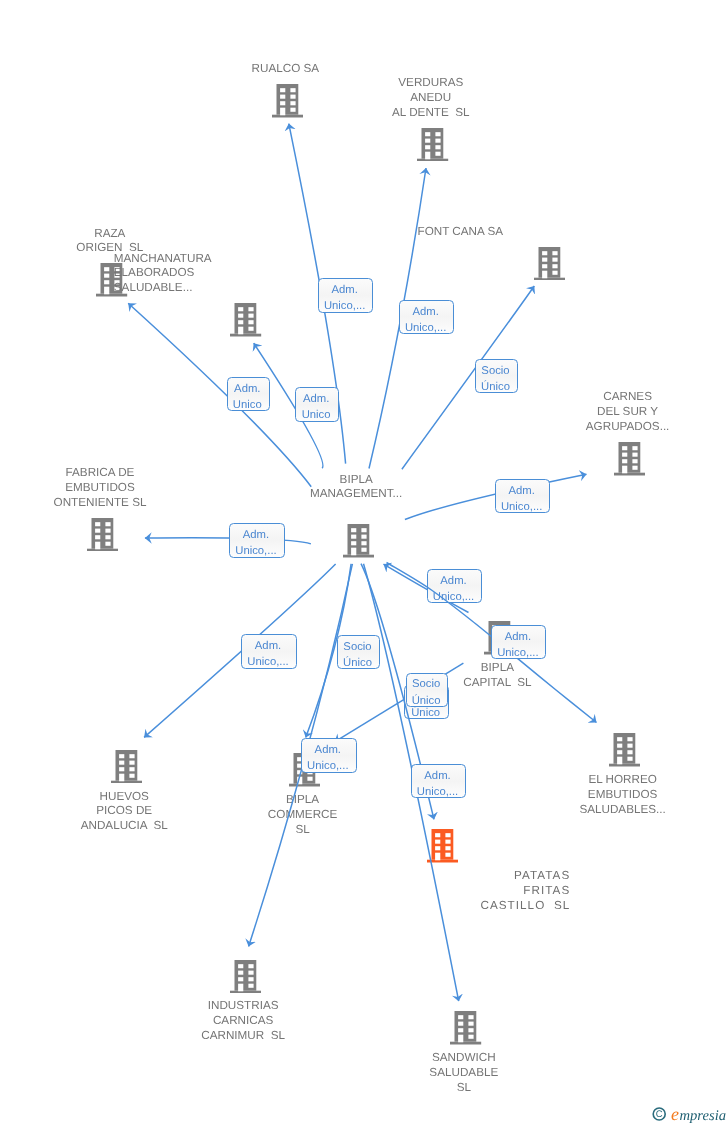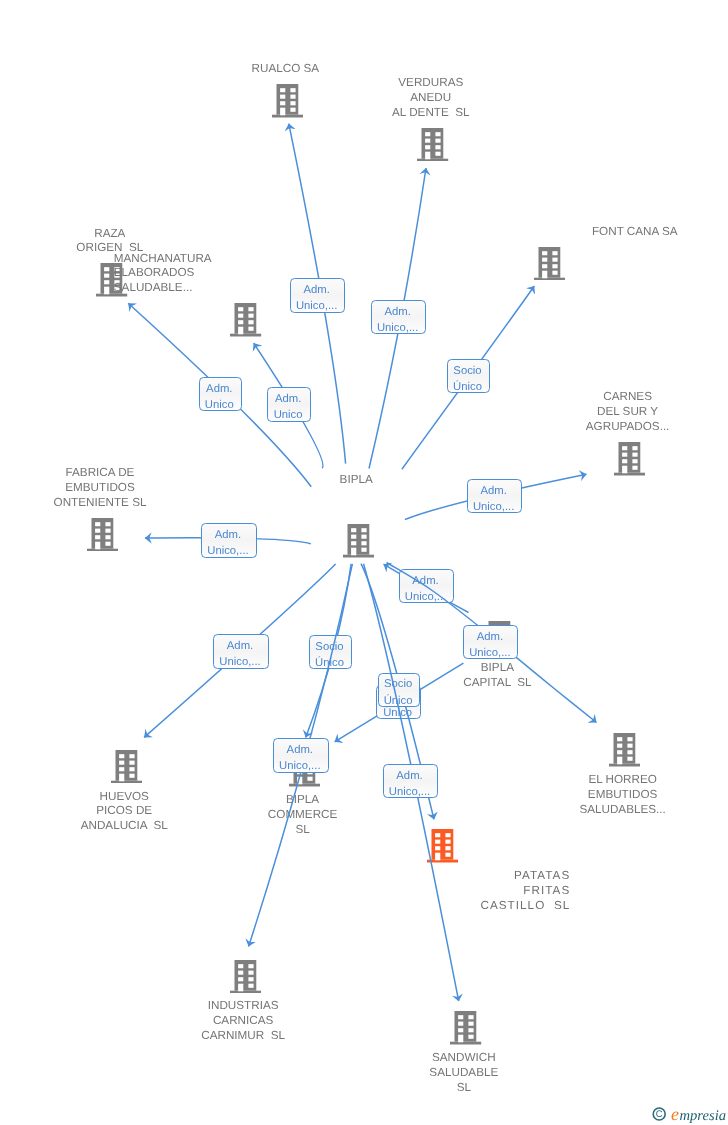--- a/index.html
+++ b/index.html
@@ -4,21 +4,21 @@
 <title>Empresia corporate network</title>
 <style>
   html,body{margin:0;padding:0;background:#fff;}
   body{width:728px;height:1125px;font-family:"Liberation Sans",sans-serif;position:relative;overflow:hidden;
        -webkit-font-smoothing:antialiased;text-rendering:geometricPrecision;}
   #stage,#stage *{-webkit-font-smoothing:antialiased;}
   #stage{position:absolute;left:0;top:0;width:728px;height:1125px;}
   #edges,.edgelayer{position:absolute;left:0;top:0;pointer-events:none;}
   #stage>*{position:absolute;}
   #elabels{position:absolute;left:0;top:0;width:728px;height:1125px;}
-  #elabels>*{position:absolute;}
+  #elabels>*{position:absolute;margin-left:28px;}
   .node{position:absolute;text-align:center;}
   .nm{color:#757575;font-size:11.7px;line-height:14.85px;white-space:pre;}
   .node.hl .nm{color:#6f6f6f;letter-spacing:1.05px;text-align:right;}
   .ico{display:block;}
   .elabel{position:absolute;border:1.8px solid #4a8ed6;border-radius:4.5px;
     background:linear-gradient(180deg,#fbfbfb 0%,#f4f4f4 50%,#fdfdfd 100%);
     color:#4a86d0;font-size:11.3px;line-height:1;text-align:center;
     box-sizing:border-box;white-space:nowrap;}
   .elabel span{display:block;}
   #logo{position:absolute;left:650.5px;top:1100px;}
@@ -135,21 +135,21 @@
             <rect x="8.1" y="4.15" width="5.2" height="4.1" fill="#ffffff"></rect>
             <rect x="8.1" y="10.6" width="5.2" height="4.1" fill="#ffffff"></rect>
             <rect x="8.1" y="17.2" width="5.2" height="4.1" fill="#ffffff"></rect>
             <rect x="8.1" y="23.7" width="5.2" height="7.6" fill="#ffffff"></rect>
             <rect x="18.4" y="4.15" width="5.2" height="4.1" fill="#ffffff"></rect>
             <rect x="18.4" y="10.6" width="5.2" height="4.1" fill="#ffffff"></rect>
             <rect x="18.4" y="17.2" width="5.2" height="4.1" fill="#ffffff"></rect>
             <rect x="18.4" y="23.7" width="5.2" height="4.1" fill="#ffffff"></rect>
           </g>
         </svg>
-        <div class="nmbox" style="position: absolute; width: 260px; left: 417.5px; text-align: right; top: 224.65px;">
+        <div class="nmbox" style="position: absolute; width: 260px; left: 417.5px; text-align: left; top: 224.65px;">
           <div class="nm">FONT CANA SA</div>
         </div>
       </div>
       <div class="node" style="left: 0px; top: 0px; width: 0px; height: 0px;">
         <svg class="ico" width="31.2" height="33.5" viewBox="0 0 31.2 33.5" style="position: absolute; left: 614.2px; top: 442px;">
           <g fill="#7f7f7f">
             <rect x="4.5" y="0" width="21.8" height="30.7"></rect>
             <rect x="0" y="30.7" width="31.2" height="2.8"></rect>
             <rect x="8.1" y="4.15" width="5.2" height="4.1" fill="#ffffff"></rect>
             <rect x="8.1" y="10.6" width="5.2" height="4.1" fill="#ffffff"></rect>
@@ -198,20 +198,21 @@
             <rect x="8.1" y="17.2" width="5.2" height="4.1" fill="#ffffff"></rect>
             <rect x="8.1" y="23.7" width="5.2" height="7.6" fill="#ffffff"></rect>
             <rect x="18.4" y="4.15" width="5.2" height="4.1" fill="#ffffff"></rect>
             <rect x="18.4" y="10.6" width="5.2" height="4.1" fill="#ffffff"></rect>
             <rect x="18.4" y="17.2" width="5.2" height="4.1" fill="#ffffff"></rect>
             <rect x="18.4" y="23.7" width="5.2" height="4.1" fill="#ffffff"></rect>
           </g>
         </svg>
         <div class="nmbox" style="position: absolute; width: 260px; left: 226.2px; text-align: center; top: 472.55px;">
           <div class="nm">BIPLA</div>
+          <div class="nm">MANAGEMENT...</div>
         </div>
       </div>
       <div class="node" style="left: 0px; top: 0px; width: 0px; height: 0px;">
         <svg class="ico" width="31.2" height="33.5" viewBox="0 0 31.2 33.5" style="position: absolute; left: 110.8px; top: 749.6px;">
           <g fill="#7f7f7f">
             <rect x="4.5" y="0" width="21.8" height="30.7"></rect>
             <rect x="0" y="30.7" width="31.2" height="2.8"></rect>
             <rect x="8.1" y="4.15" width="5.2" height="4.1" fill="#ffffff"></rect>
             <rect x="8.1" y="10.6" width="5.2" height="4.1" fill="#ffffff"></rect>
             <rect x="8.1" y="17.2" width="5.2" height="4.1" fill="#ffffff"></rect>

